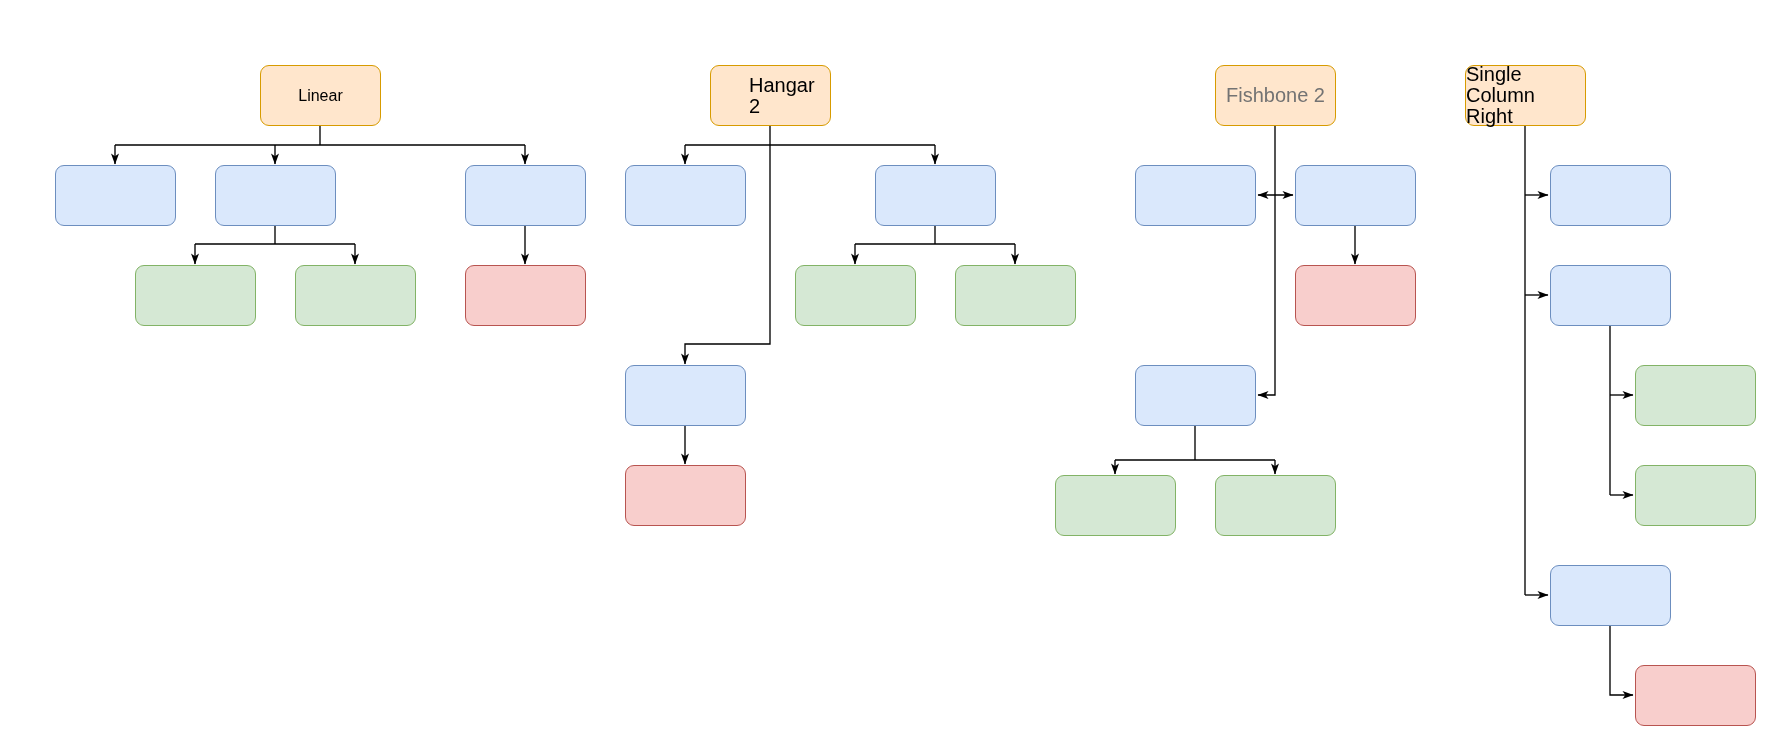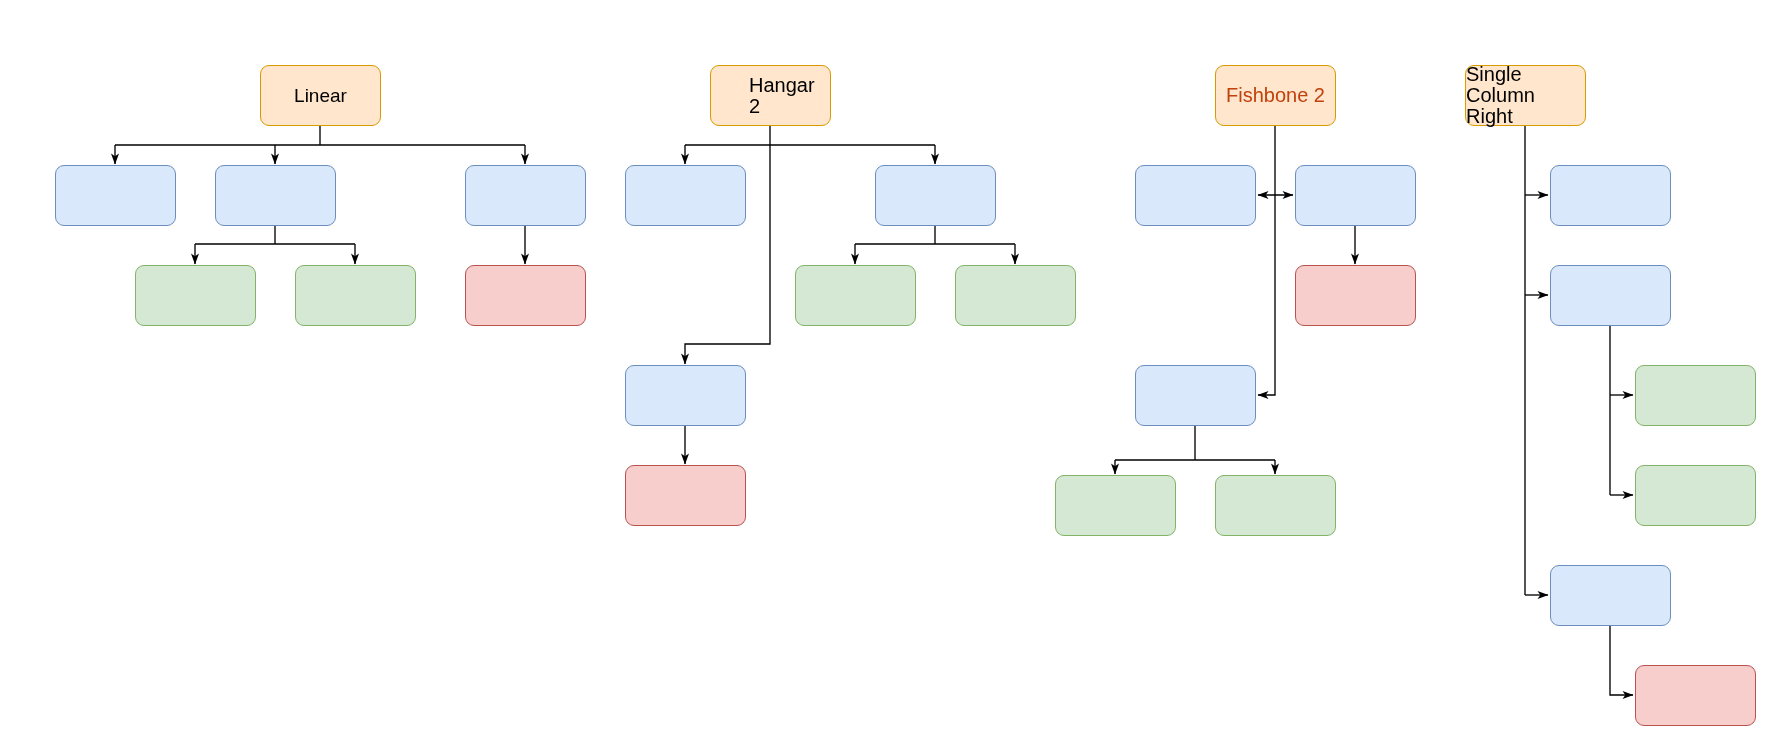--- a/index.html
+++ b/index.html
@@ -74,35 +74,35 @@
       <polyline points="1525,126 1525,595" fill="none" stroke="#000000" stroke-width="1.33"></polyline>
       <polyline points="1525,195 1548,195" fill="none" stroke="#000000" stroke-width="1.33" marker-end="url(#ah-end)"></polyline>
       <polyline points="1525,295 1548,295" fill="none" stroke="#000000" stroke-width="1.33" marker-end="url(#ah-end)"></polyline>
       <polyline points="1525,595 1548,595" fill="none" stroke="#000000" stroke-width="1.33" marker-end="url(#ah-end)"></polyline>
       <polyline points="1610,326 1610,495" fill="none" stroke="#000000" stroke-width="1.33"></polyline>
       <polyline points="1610,395 1633,395" fill="none" stroke="#000000" stroke-width="1.33" marker-end="url(#ah-end)"></polyline>
       <polyline points="1610,495 1633,495" fill="none" stroke="#000000" stroke-width="1.33" marker-end="url(#ah-end)"></polyline>
       <polyline points="1610,626 1610,695 1633,695" fill="none" stroke="#000000" stroke-width="1.33" marker-end="url(#ah-end)"></polyline>
     </svg>
   <div id="nodes-layer">
-      <div class="node" style="left: 260px; top: 65px; width: 121px; height: 61px; border-radius: 9px; border-width: 1.3px; font-size: 19px; color: rgb(0, 0, 0); background: rgb(255, 230, 204); border-color: rgb(215, 155, 0);"><span>Linear</span></div>
+      <div class="node" style="left: 260px; top: 65px; width: 121px; height: 61px; border-radius: 9px; border-width: 1.3px; font-size: 16px; color: rgb(0, 0, 0); background: rgb(255, 230, 204); border-color: rgb(215, 155, 0);"><span>Linear</span></div>
       <div class="node" style="left: 55px; top: 165px; width: 121px; height: 61px; border-radius: 9px; border-width: 1.3px; font-size: 20px; color: rgb(0, 0, 0); background: rgb(218, 232, 252); border-color: rgb(108, 142, 191);"></div>
       <div class="node" style="left: 215px; top: 165px; width: 121px; height: 61px; border-radius: 9px; border-width: 1.3px; font-size: 20px; color: rgb(0, 0, 0); background: rgb(218, 232, 252); border-color: rgb(108, 142, 191);"></div>
       <div class="node" style="left: 465px; top: 165px; width: 121px; height: 61px; border-radius: 9px; border-width: 1.3px; font-size: 20px; color: rgb(0, 0, 0); background: rgb(218, 232, 252); border-color: rgb(108, 142, 191);"></div>
       <div class="node" style="left: 135px; top: 265px; width: 121px; height: 61px; border-radius: 9px; border-width: 1.3px; font-size: 20px; color: rgb(0, 0, 0); background: rgb(213, 232, 212); border-color: rgb(130, 179, 102);"></div>
       <div class="node" style="left: 295px; top: 265px; width: 121px; height: 61px; border-radius: 9px; border-width: 1.3px; font-size: 20px; color: rgb(0, 0, 0); background: rgb(213, 232, 212); border-color: rgb(130, 179, 102);"></div>
       <div class="node" style="left: 465px; top: 265px; width: 121px; height: 61px; border-radius: 9px; border-width: 1.3px; font-size: 20px; color: rgb(0, 0, 0); background: rgb(248, 206, 204); border-color: rgb(184, 84, 80);"></div>
       <div class="node" style="left: 710px; top: 65px; width: 121px; height: 61px; border-radius: 9px; border-width: 1.3px; font-size: 20px; color: rgb(0, 0, 0); background: rgb(255, 230, 204); border-color: rgb(215, 155, 0); padding-left: 38px;"><span>Hangar 2</span></div>
       <div class="node" style="left: 625px; top: 165px; width: 121px; height: 61px; border-radius: 9px; border-width: 1.3px; font-size: 20px; color: rgb(0, 0, 0); background: rgb(218, 232, 252); border-color: rgb(108, 142, 191);"></div>
       <div class="node" style="left: 875px; top: 165px; width: 121px; height: 61px; border-radius: 9px; border-width: 1.3px; font-size: 20px; color: rgb(0, 0, 0); background: rgb(218, 232, 252); border-color: rgb(108, 142, 191);"></div>
       <div class="node" style="left: 795px; top: 265px; width: 121px; height: 61px; border-radius: 9px; border-width: 1.3px; font-size: 20px; color: rgb(0, 0, 0); background: rgb(213, 232, 212); border-color: rgb(130, 179, 102);"></div>
       <div class="node" style="left: 955px; top: 265px; width: 121px; height: 61px; border-radius: 9px; border-width: 1.3px; font-size: 20px; color: rgb(0, 0, 0); background: rgb(213, 232, 212); border-color: rgb(130, 179, 102);"></div>
       <div class="node" style="left: 625px; top: 365px; width: 121px; height: 61px; border-radius: 9px; border-width: 1.3px; font-size: 20px; color: rgb(0, 0, 0); background: rgb(218, 232, 252); border-color: rgb(108, 142, 191);"></div>
       <div class="node" style="left: 625px; top: 465px; width: 121px; height: 61px; border-radius: 9px; border-width: 1.3px; font-size: 20px; color: rgb(0, 0, 0); background: rgb(248, 206, 204); border-color: rgb(184, 84, 80);"></div>
-      <div class="node" style="left: 1215px; top: 65px; width: 121px; height: 61px; border-radius: 9px; border-width: 1.3px; font-size: 20px; color: #c2410c; background: rgb(255, 230, 204); border-color: rgb(215, 155, 0);"><span>Fishbone 2</span></div>
+      <div class="node" style="left: 1215px; top: 65px; width: 121px; height: 61px; border-radius: 9px; border-width: 1.3px; font-size: 20px; color: #737373; background: rgb(255, 230, 204); border-color: rgb(215, 155, 0);"><span>Fishbone 2</span></div>
       <div class="node" style="left: 1135px; top: 165px; width: 121px; height: 61px; border-radius: 9px; border-width: 1.3px; font-size: 20px; color: rgb(0, 0, 0); background: rgb(218, 232, 252); border-color: rgb(108, 142, 191);"></div>
       <div class="node" style="left: 1295px; top: 165px; width: 121px; height: 61px; border-radius: 9px; border-width: 1.3px; font-size: 20px; color: rgb(0, 0, 0); background: rgb(218, 232, 252); border-color: rgb(108, 142, 191);"></div>
       <div class="node" style="left: 1295px; top: 265px; width: 121px; height: 61px; border-radius: 9px; border-width: 1.3px; font-size: 20px; color: rgb(0, 0, 0); background: rgb(248, 206, 204); border-color: rgb(184, 84, 80);"></div>
       <div class="node" style="left: 1135px; top: 365px; width: 121px; height: 61px; border-radius: 9px; border-width: 1.3px; font-size: 20px; color: rgb(0, 0, 0); background: rgb(218, 232, 252); border-color: rgb(108, 142, 191);"></div>
       <div class="node" style="left: 1055px; top: 475px; width: 121px; height: 61px; border-radius: 9px; border-width: 1.3px; font-size: 20px; color: rgb(0, 0, 0); background: rgb(213, 232, 212); border-color: rgb(130, 179, 102);"></div>
       <div class="node" style="left: 1215px; top: 475px; width: 121px; height: 61px; border-radius: 9px; border-width: 1.3px; font-size: 20px; color: rgb(0, 0, 0); background: rgb(213, 232, 212); border-color: rgb(130, 179, 102);"></div>
       <div class="node" style="left: 1465px; top: 65px; width: 121px; height: 61px; border-radius: 9px; border-width: 1.3px; font-size: 20px; color: rgb(0, 0, 0); background: rgb(255, 230, 204); border-color: rgb(215, 155, 0);"><span>Single
 Column Right</span></div>
       <div class="node" style="left: 1550px; top: 165px; width: 121px; height: 61px; border-radius: 9px; border-width: 1.3px; font-size: 20px; color: rgb(0, 0, 0); background: rgb(218, 232, 252); border-color: rgb(108, 142, 191);"></div>
       <div class="node" style="left: 1550px; top: 265px; width: 121px; height: 61px; border-radius: 9px; border-width: 1.3px; font-size: 20px; color: rgb(0, 0, 0); background: rgb(218, 232, 252); border-color: rgb(108, 142, 191);"></div>

